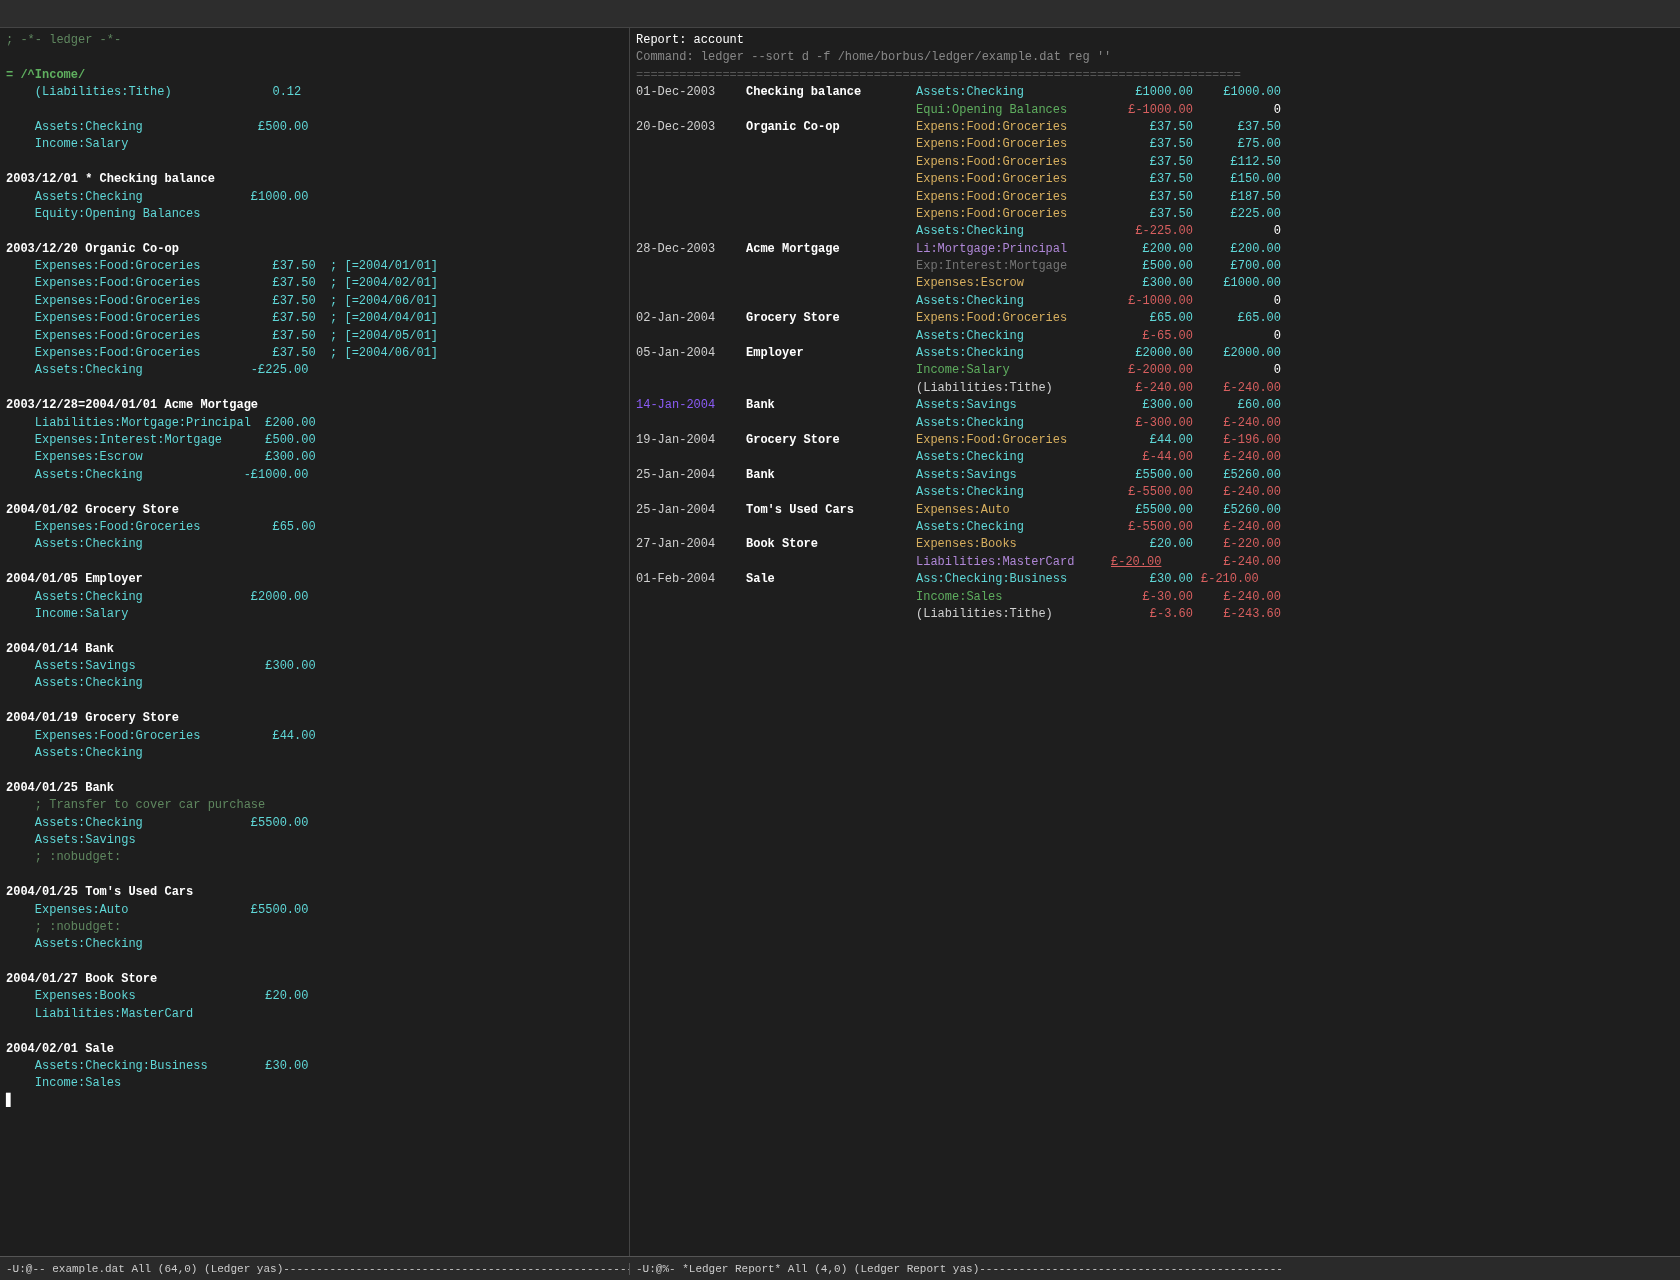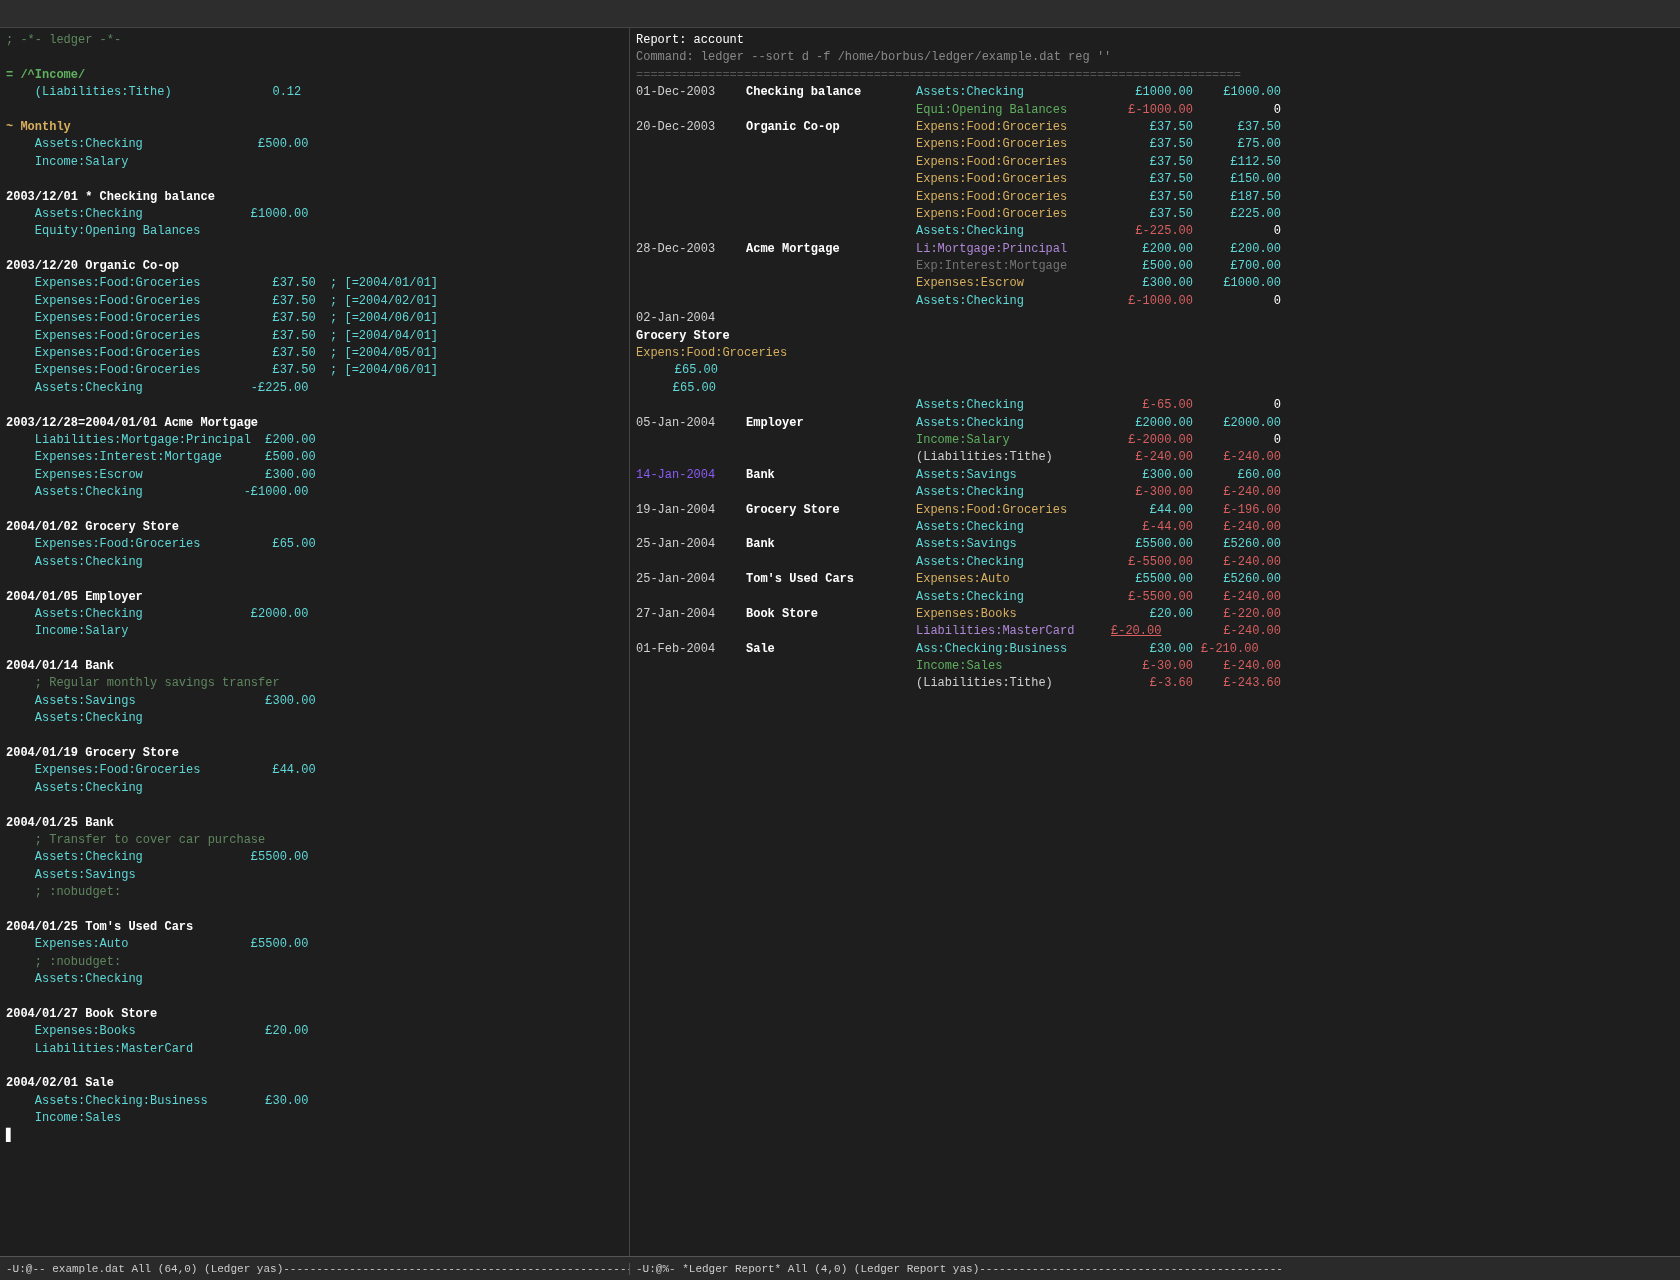--- a/index.html
+++ b/index.html
@@ -86,21 +86,20 @@
   <span></span>
 </div>
 
 <div class="main-container">
   <div class="left-pane" id="left-pane">
   <div class="code-line comment-green">; -*- ledger -*-</div>
       <div class="code-line ">&nbsp;</div>
       <div class="code-line green bold">= /^Income/</div>
       <div class="code-line cyan">    (Liabilities:Tithe)              0.12</div>
       <div class="code-line ">&nbsp;</div>
-      <div class="code-line yellow bold">~ Monthly</div>
       <div class="code-line cyan">    Assets:Checking                £500.00</div>
       <div class="code-line cyan">    Income:Salary</div>
       <div class="code-line ">&nbsp;</div>
       <div class="code-line white-bright bold">2003/12/01 * Checking balance</div>
       <div class="code-line cyan">    Assets:Checking               £1000.00</div>
       <div class="code-line cyan">    Equity:Opening Balances</div>
       <div class="code-line ">&nbsp;</div>
       <div class="code-line white-bright bold">2003/12/20 Organic Co-op</div>
       <div class="code-line cyan">    Expenses:Food:Groceries          £37.50  ; [=2004/01/01]</div>
       <div class="code-line cyan">    Expenses:Food:Groceries          £37.50  ; [=2004/02/01]</div>
@@ -118,21 +117,20 @@
       <div class="code-line ">&nbsp;</div>
       <div class="code-line white-bright bold">2004/01/02 Grocery Store</div>
       <div class="code-line cyan">    Expenses:Food:Groceries          £65.00</div>
       <div class="code-line cyan">    Assets:Checking</div>
       <div class="code-line ">&nbsp;</div>
       <div class="code-line white-bright bold">2004/01/05 Employer</div>
       <div class="code-line cyan">    Assets:Checking               £2000.00</div>
       <div class="code-line cyan">    Income:Salary</div>
       <div class="code-line ">&nbsp;</div>
       <div class="code-line white-bright bold">2004/01/14 Bank</div>
-      <div class="code-line comment-green">    ; Regular monthly savings transfer</div>
       <div class="code-line cyan">    Assets:Savings                  £300.00</div>
       <div class="code-line cyan">    Assets:Checking</div>
       <div class="code-line ">&nbsp;</div>
       <div class="code-line white-bright bold">2004/01/19 Grocery Store</div>
       <div class="code-line cyan">    Expenses:Food:Groceries          £44.00</div>
       <div class="code-line cyan">    Assets:Checking</div>
       <div class="code-line ">&nbsp;</div>
       <div class="code-line white-bright bold">2004/01/25 Bank</div>
       <div class="code-line comment-green">    ; Transfer to cover car purchase</div>
       <div class="code-line cyan">    Assets:Checking               £5500.00</div>
@@ -241,21 +239,21 @@
         <span style="width: 90px; display: inline-block; text-align: right; padding-right: 8px; color: rgb(95, 215, 215);">£300.00</span>
         <span style="width: 80px; display: inline-block; text-align: right; color: rgb(95, 215, 215);">£1000.00</span>
       </div>
       <div style="display: flex; line-height: 1.45;">
         <span style="width: 110px; display: inline-block; color: rgb(208, 208, 208);"></span>
         <span style="width: 170px; display: inline-block; color: rgb(255, 255, 255); font-weight: normal;"></span>
         <span style="width: 195px; display: inline-block; color: rgb(95, 215, 215);">Assets:Checking</span>
         <span style="width: 90px; display: inline-block; text-align: right; padding-right: 8px; color: rgb(215, 95, 95);">£-1000.00</span>
         <span style="width: 80px; display: inline-block; text-align: right; color: rgb(255, 255, 255);">0</span>
       </div>
-      <div style="display: flex; line-height: 1.45; flex-direction: column;">
+      <div style="display: flex; line-height: 1.45;">
         <span style="width: 110px; display: inline-block; color: rgb(208, 208, 208);">02-Jan-2004</span>
         <span style="width: 170px; display: inline-block; color: rgb(255, 255, 255); font-weight: bold;">Grocery Store</span>
         <span style="width: 195px; display: inline-block; color: rgb(215, 175, 95);">Expens:Food:Groceries</span>
         <span style="width: 90px; display: inline-block; text-align: right; padding-right: 8px; color: rgb(95, 215, 215);">£65.00</span>
         <span style="width: 80px; display: inline-block; text-align: right; color: rgb(95, 215, 215);">£65.00</span>
       </div>
       <div style="display: flex; line-height: 1.45;">
         <span style="width: 110px; display: inline-block; color: rgb(208, 208, 208);"></span>
         <span style="width: 170px; display: inline-block; color: rgb(255, 255, 255); font-weight: normal;"></span>
         <span style="width: 195px; display: inline-block; color: rgb(95, 215, 215);">Assets:Checking</span>

